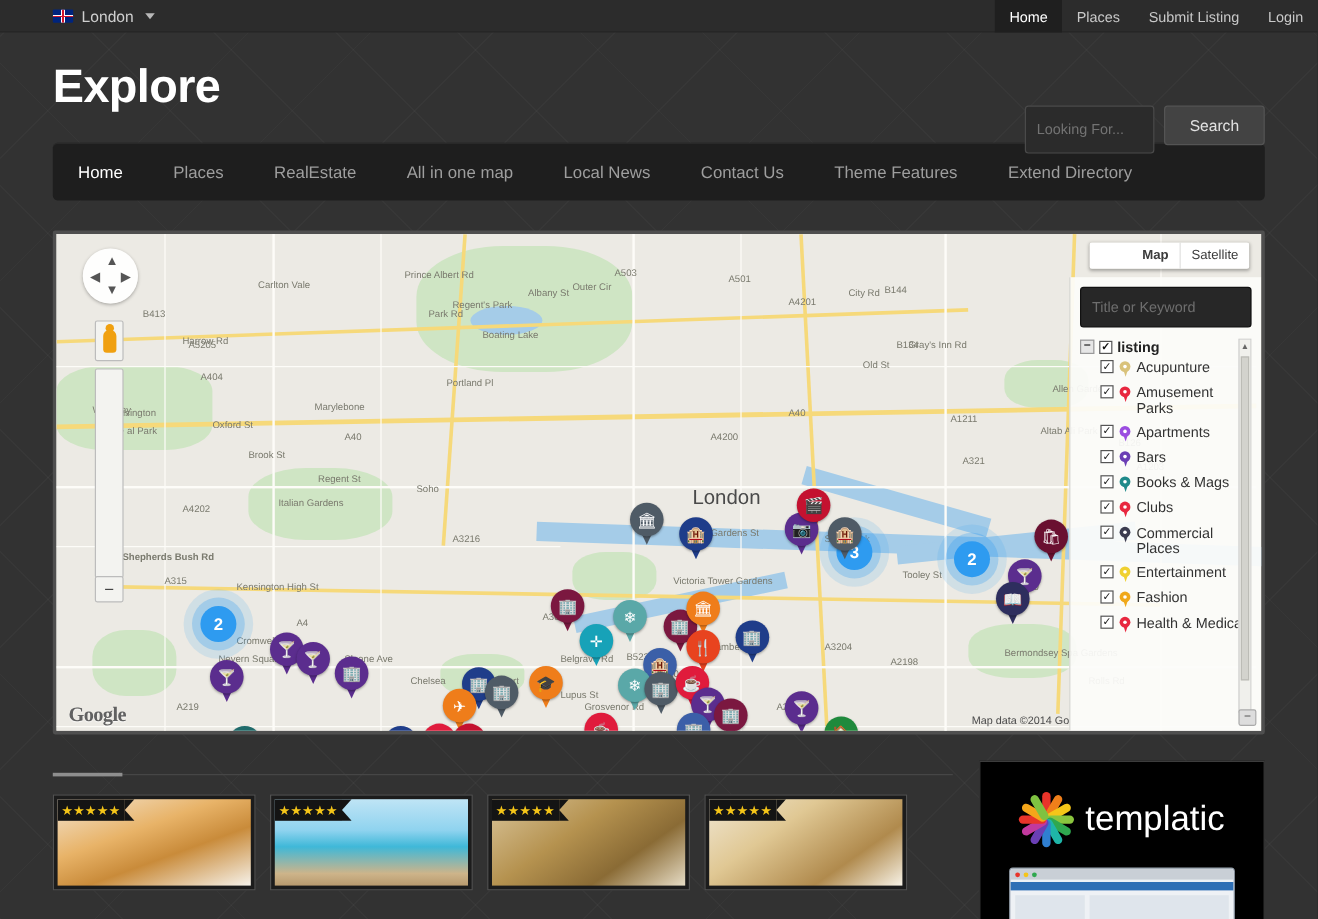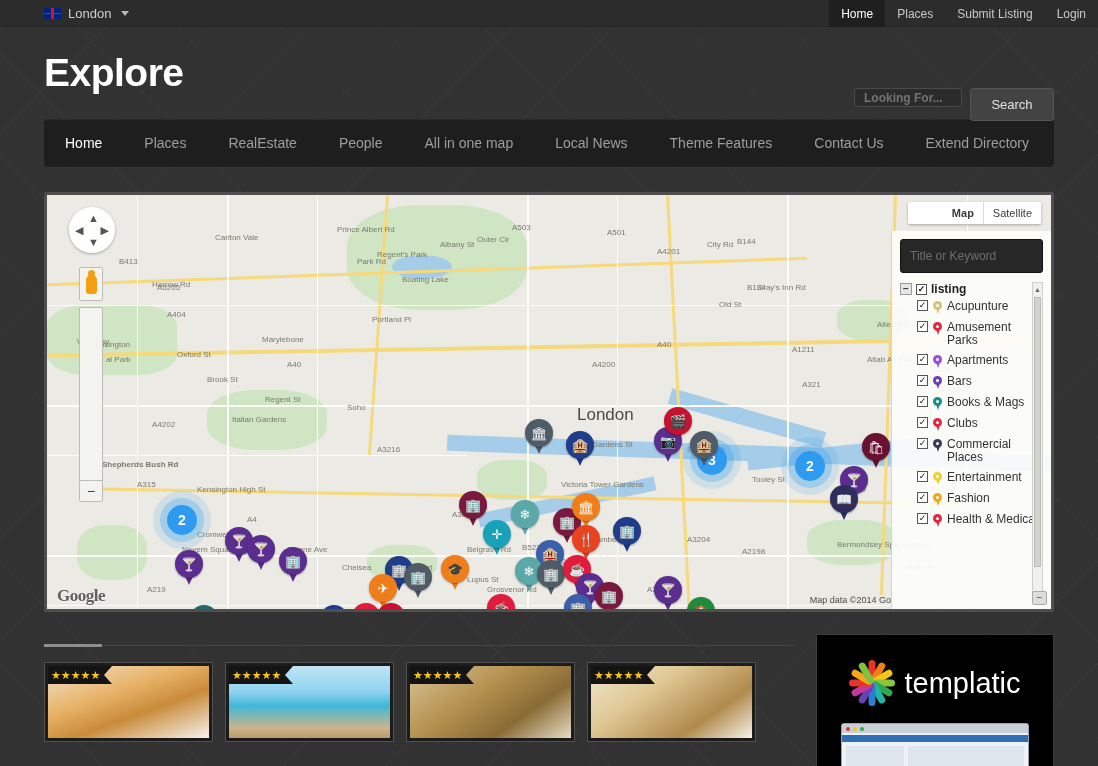--- a/index.html
+++ b/index.html
@@ -68,25 +68,24 @@
   .logo {
     margin-left: 44px;
     font-size: 39px; font-weight: bold; color: #ffffff;
     letter-spacing: -0.5px;
   }
   .searchwrap {
     position: absolute; right: 44px; top: 61px;
     display: flex; gap: 8px;
   }
   .search-input {
-    width: 108px; height: 19px;
+    width: 108px; height: 40px;
     background: #2b2b2b; border: 1px solid #4a4a4a; border-radius: 3px;
     color: #8c8c8c; font-size: 12px; padding: 0 9px;
     font-family: "Liberation Sans", sans-serif;
-    font-weight: bold;
   }
   .search-input::placeholder { color: #737373; }
   .search-btn {
     width: 84px; height: 33px; background: #434343;
     border: 1px solid #545454; border-radius: 3px;
     color: #e2e2e2; font-size: 13px; cursor: pointer;
     font-family: "Liberation Sans", sans-serif;
   }
 
   
@@ -335,25 +334,24 @@
       <input class="search-input" placeholder="Looking For..." style="">
       <button class="search-btn">Search</button>
     </div>
   </div>
 
   <div class="mainnav-outer">
     <div class="mainnav">
       <a class="active" href="#">Home</a>
       <a href="#">Places</a>
       <a href="#">RealEstate</a>
-      <a href="#">People</a>
       <a href="#">All in one map</a>
       <a href="#">Local News</a>
+      <a href="#">Contact Us</a>
       <a href="#">Theme Features</a>
-      <a href="#">Contact Us</a>
       <a href="#">Extend Directory</a>
     </div>
   </div>
 
   <div class="mapwrap">
     <div class="map-canvas" id="map-canvas">
       <div class="land"></div>
 
       <div class="green" style="left:300px;top:10px;width:180px;height:105px;"></div>
       <div class="green" style="left:0px;top:110px;width:130px;height:70px;border-radius:30%;"></div>

